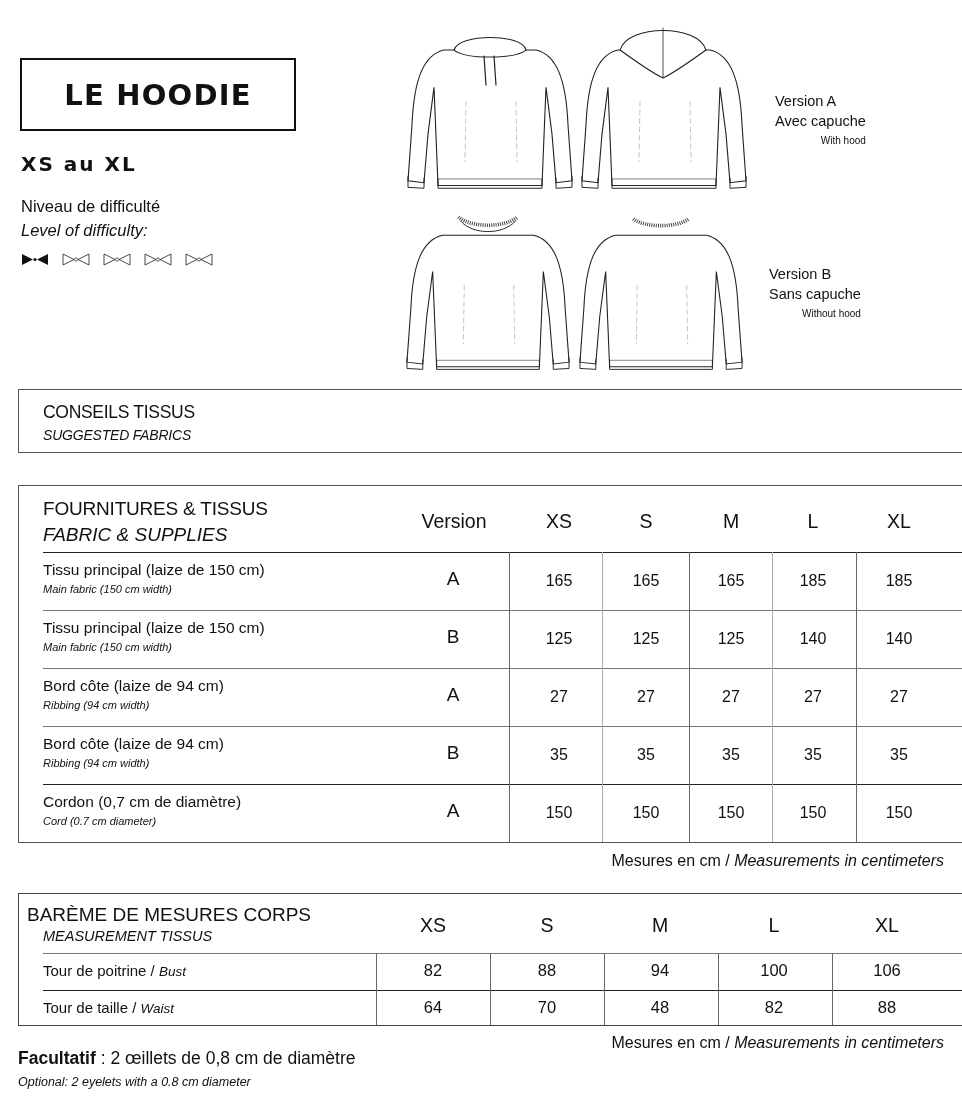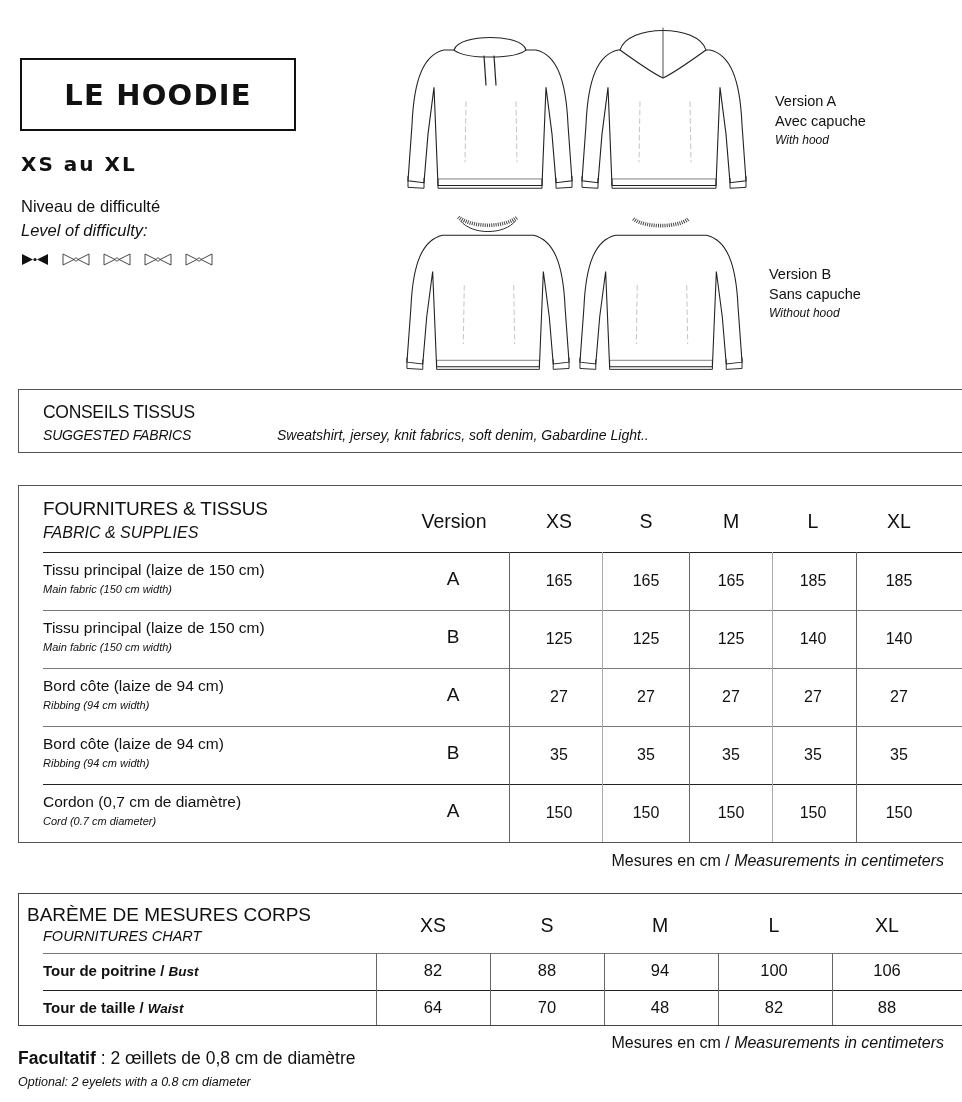--- a/index.html
+++ b/index.html
@@ -12,49 +12,49 @@
   .sizes-range { position: absolute; left: 21px; top: 152px; font-size: 20px; font-weight: bold; letter-spacing: 2px; font-family: "DejaVu Sans", sans-serif; }
   .difficulty-fr { position: absolute; left: 21px; top: 197px; font-size: 16.5px; }
   .difficulty-en { position: absolute; left: 21px; top: 221px; font-size: 16.5px; font-style: italic; }
   .difficulty-icons { position: absolute; left: 21px; top: 253px; display: flex; gap: 13px; }
   .bow { width: 28px; height: 13px; }
 
   .sketch { position: absolute; }
   .sketch svg { width: 100%; height: 100%; }
 
   .version-label { position: absolute; font-size: 14.5px; line-height: 19.5px; }
-  .version-label .en { font-style: italic; font-size: 12px; }
+  .version-label .en { font-size: 10px; text-align: right; }
 
   .fabrics-box { position: absolute; left: 18px; top: 389px; width: 960px; height: 64px; border: 1px solid #555; border-right: none; }
   .fabrics-title-fr { position: absolute; left: 24px; top: 12px; font-size: 17.5px; letter-spacing: -0.3px; }
   .fabrics-title-en { position: absolute; left: 24px; top: 37px; font-size: 14px; font-style: italic; letter-spacing: -0.2px; }
   .fabrics-list-fr { position: absolute; left: 258px; top: 12px; font-size: 16.5px; }
   .fabrics-list-en { position: absolute; left: 258px; top: 37px; font-size: 14px; font-style: italic; }
 
   .supplies { position: absolute; left: 18px; top: 485px; width: 960px; height: 358px; border: 1px solid #555; border-right: none; }
   .sup-head-fr { position: absolute; left: 24px; top: 12px; font-size: 19px; letter-spacing: -0.2px; }
-  .sup-head-en { position: absolute; left: 24px; top: 38px; font-size: 16px; font-style: italic; }
+  .sup-head-en { position: absolute; left: 24px; top: 38px; font-size: 19px; font-style: italic; }
   .col-head { position: absolute; top: 24px; font-size: 19.5px; text-align: center; font-weight: 500; }
   .hline { position: absolute; height: 1px; background: #777; }
   .hline.dark { background: #222; }
   .vline { position: absolute; width: 1px; background: #666; }
   .vline.light { background: #aaa; }
   .row-fr { position: absolute; left: 24px; font-size: 15.5px; }
   .row-en { position: absolute; left: 24px; font-size: 11px; font-style: italic; }
   .row-ver { position: absolute; font-size: 19px; text-align: center; width: 40px; }
   .cell { position: absolute; font-size: 16px; text-align: center; width: 60px; }
 
   .note { position: absolute; right: 18px; font-size: 16px; }
   .note .it { font-style: italic; }
 
   .measure { position: absolute; left: 18px; top: 893px; width: 960px; height: 133px; border: 1px solid #444; border-right: none; }
   .mh-fr { position: absolute; left: 8px; top: 10px; font-size: 19px; }
   .mh-en { position: absolute; left: 24px; top: 34px; font-size: 14.5px; font-style: italic; }
   .m-col { position: absolute; top: 20px; font-size: 19.5px; width: 60px; text-align: center; }
-  .m-row { position: absolute; left: 24px; font-size: 15px; font-weight: bold; }
+  .m-row { position: absolute; left: 24px; font-size: 15px; }
   .m-row .it { font-style: italic; font-size: 13.5px; }
   .m-cell { position: absolute; font-size: 16.5px; width: 60px; text-align: center; }
 
   .optional-fr { position: absolute; left: 18px; top: 1048px; font-size: 17.5px; }
   .optional-fr b { font-weight: bold; }
   .optional-en { position: absolute; left: 18px; top: 1075px; font-size: 12.5px; font-style: italic; }
 </style>
 </head>
 <body>
 
@@ -137,21 +137,20 @@
 </div>
 <div class="version-label" style="left:769px; top:265px;">
   <div>Version B</div>
   <div>Sans capuche</div>
   <div class="en">Without hood</div>
 </div>
 
 <div class="fabrics-box">
   <div class="fabrics-title-fr">CONSEILS TISSUS</div>
   <div class="fabrics-title-en">SUGGESTED FABRICS</div>
-  <div class="fabrics-list-en">Sweatshirt, jersey, knit fabrics, soft denim, Gabardine Light..</div>
 </div>
 
 <div class="supplies" id="supplies">
   <div class="sup-head-fr">FOURNITURES &amp; TISSUS</div>
   <div class="sup-head-en">FABRIC &amp; SUPPLIES</div>
   <div class="col-head" style="left:390px; width:90px;">Version</div>
 <div class="col-head" style="left: 510px; width: 60px;">XS</div>
     <div class="col-head" style="left: 597px; width: 60px;">S</div>
     <div class="col-head" style="left: 682px; width: 60px;">M</div>
     <div class="col-head" style="left: 764px; width: 60px;">L</div>
@@ -206,21 +205,21 @@
     <div class="vline" style="left: 670px; top: 66px; bottom: 0px;"></div>
     <div class="vline light" style="left: 753px; top: 66px; bottom: 0px;"></div>
     <div class="vline" style="left: 837px; top: 66px; bottom: 0px;"></div>
   </div>
 <div class="note" style="top:852px;">
   <span>Mesures en cm / </span><span class="it">Measurements in centimeters</span>
 </div>
 
 <div class="measure" id="measure">
   <div class="mh-fr">BARÈME DE MESURES CORPS</div>
-  <div class="mh-en">FOURNITURES CHART</div>
+  <div class="mh-en">MEASUREMENT TISSUS</div>
 <div class="m-col" style="left: 384px;">XS</div>
     <div class="m-col" style="left: 498px;">S</div>
     <div class="m-col" style="left: 611px;">M</div>
     <div class="m-col" style="left: 725px;">L</div>
     <div class="m-col" style="left: 838px;">XL</div>
     <div class="hline" style="left: 24px; right: 0px; top: 59px;"></div>
     <div class="m-row" style="top: 68px;"><span>Tour de poitrine / </span><span class="it">Bust</span></div>
     <div class="m-cell" style="left: 384px; top: 67px;">82</div>
     <div class="m-cell" style="left: 498px; top: 67px;">88</div>
     <div class="m-cell" style="left: 611px; top: 67px;">94</div>

